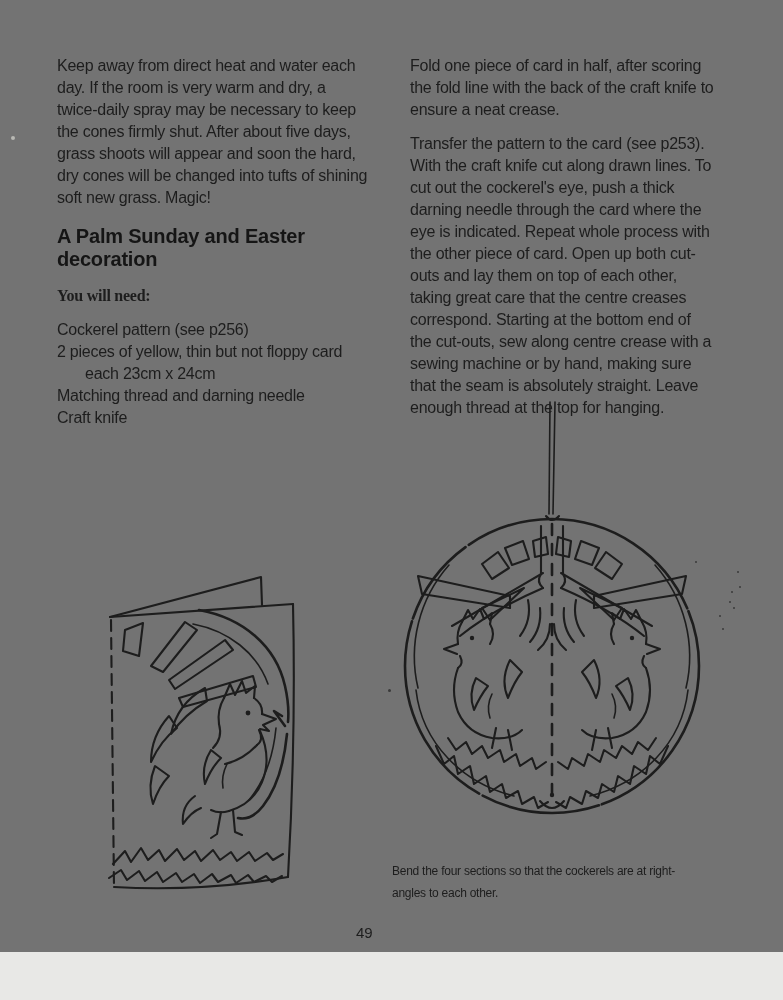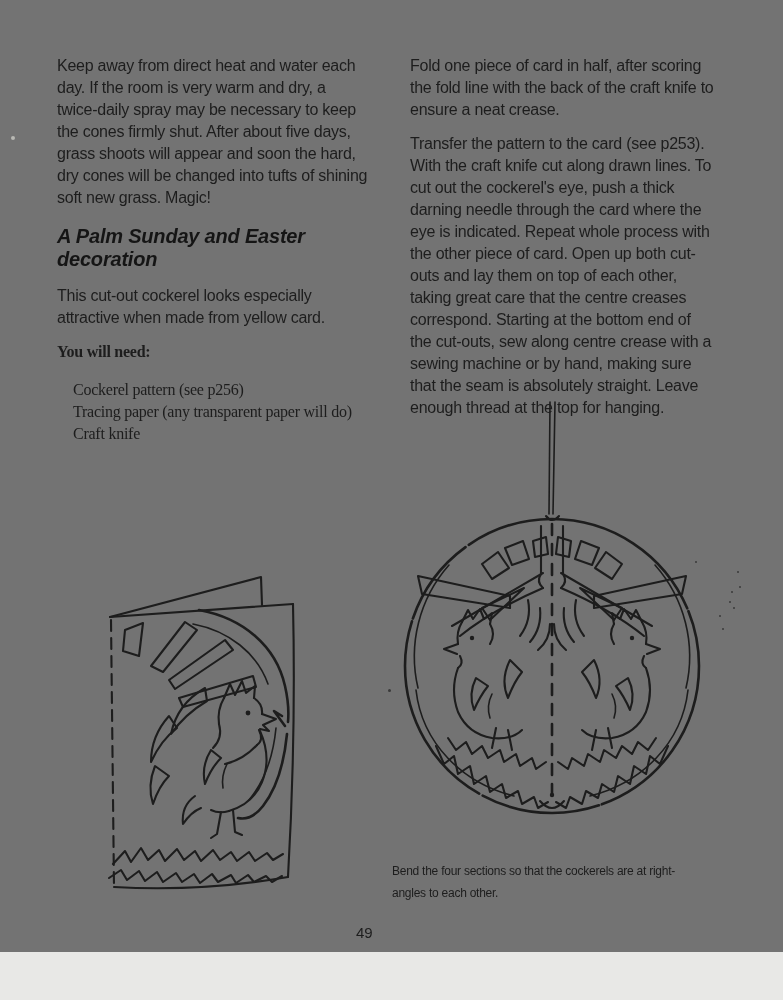--- a/index.html
+++ b/index.html
@@ -7,24 +7,24 @@
     position:relative;width:783px;height:952px;margin:0 auto;
     background:#737373;overflow:hidden;
     font-family:"Liberation Sans",sans-serif;color:#1d1d1d;
   }
   .col{position:absolute;top:55px;}
   .col-left{left:57px;width:311px;}
   .col-right{left:410px;width:304px;}
   .col p{margin:0 0 12px 0;font-size:16px;line-height:22px;letter-spacing:-0.25px;}
   h2.section-heading{
     margin:16px 0 14px 0;font-size:20px;line-height:23px;
-    font-weight:bold;color:#151515;letter-spacing:-0.2px;font-style:italic;
+    font-weight:bold;color:#151515;letter-spacing:-0.2px;
   }
   .need-label{font-weight:bold;font-size:16px;line-height:22px;letter-spacing:-0.25px;margin:2px 0 0 0;font-family:Liberation Serif, serif;}
-  ul.materials{list-style:none;margin:16px;padding:0;font-size:16px;line-height:22px;letter-spacing:-0.25px;font-family:Liberation Serif, serif;}
+  ul.materials{list-style:none;margin:0;padding:0;font-size:16px;line-height:22px;letter-spacing:-0.25px;}
   ul.materials li{padding-left:28px;text-indent:-28px;}
   .caption{
     position:absolute;left:392px;top:848px;width:310px;
     font-size:12px;line-height:22px;letter-spacing:-0.25px;
   }
   .page-number{
     position:absolute;left:356px;top:924px;width:30px;
     font-size:15px;letter-spacing:0;
   }
   .illus{position:absolute;}
@@ -37,25 +37,25 @@
   .speck{position:absolute;background:#3a3a3a;border-radius:50%;}
 </style>
 </head>
 <body>
 
 <div class="page">
 
   <div class="col col-left">
     <p>Keep away from direct heat and water each day. If the room is very warm and dry, a twice-daily spray may be necessary to keep the cones firmly shut. After about five days, grass shoots will appear and soon the hard, dry cones will be changed into tufts of shining soft new grass. Magic!</p>
     <h2 class="section-heading">A Palm Sunday and Easter decoration</h2>
-    <p>This cut-out cockerel looks especially attractive when made from yellow card.</p>
     <p class="need-label">You will need:</p>
     <ul class="materials">
       <li>Cockerel pattern (see p256)</li>
-      <li>Tracing paper (any transparent paper will do)</li>
+      <li>2 pieces of yellow, thin but not floppy card each 23cm x 24cm</li>
+      <li>Matching thread and darning needle</li>
       <li>Craft knife</li>
     </ul>
   </div>
 
   <div class="col col-right">
     <p>Fold one piece of card in half, after scoring the fold line with the back of the craft knife to ensure a neat crease.</p>
     <p>Transfer the pattern to the card (see p253). With the craft knife cut along drawn lines. To cut out the cockerel's eye, push a thick darning needle through the card where the eye is indicated. Repeat whole process with the other piece of card. Open up both cut-outs and lay them on top of each other, taking great care that the centre creases correspond. Starting at the bottom end of the cut-outs, sew along centre crease with a sewing machine or by hand, making sure that the seam is absolutely straight. Leave enough thread at the top for hanging.</p>
   </div>
 
   <svg class="illus illus-card" viewBox="0 0 242 335" aria-hidden="true">

